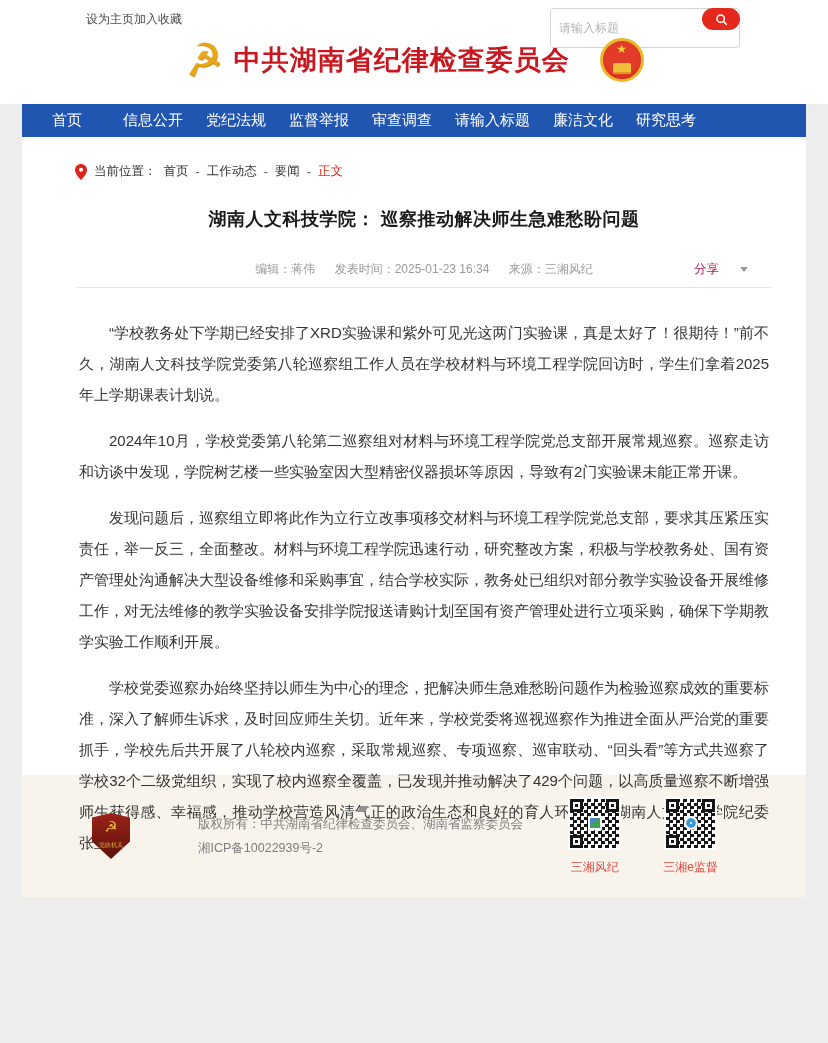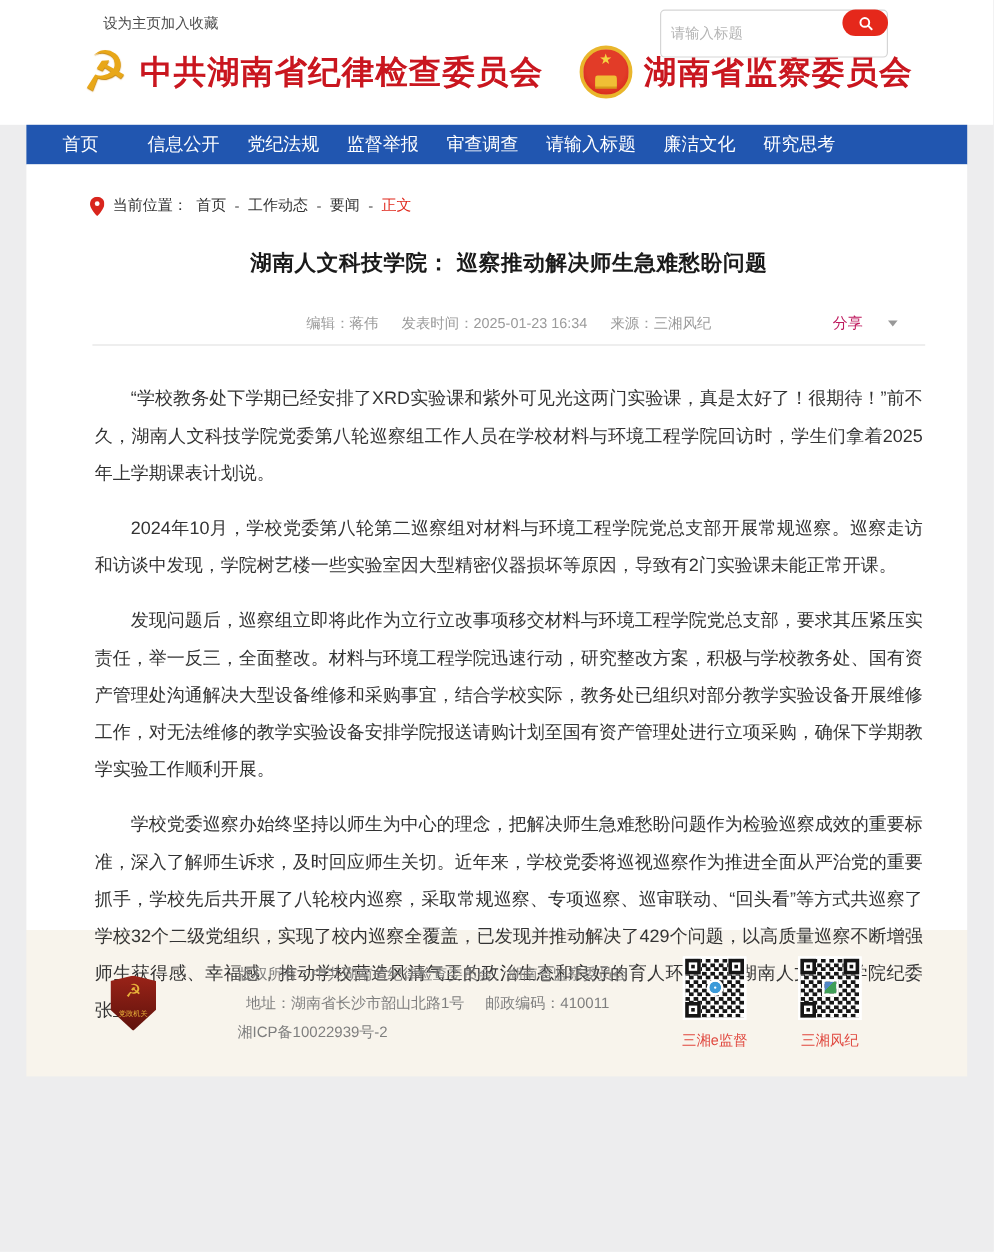--- a/index.html
+++ b/index.html
@@ -97,21 +97,20 @@
     <div class="logos">
       <div class="org">
         <span class="party-emblem">☭</span>
         <span class="org-name">中共湖南省纪律检查委员会</span>
       </div>
       <div class="org">
         <span class="national-emblem">
           <span class="star">★</span>
           <span class="gate"></span>
         </span>
-        <span class="org-name">湖南省监察委员会</span>
       </div>
     </div>
   </div>
 
   <div class="main-col">
 
     <div class="nav">
       <span class="nav-item">首页</span>
       <span class="nav-item">信息公开</span>
       <span class="nav-item">党纪法规</span>
@@ -163,42 +162,38 @@
       </div>
     </div>
 
     <div class="footer">
       <div class="gov-badge">
         <span class="b-star">☭</span>
         <span class="b-label">党政机关</span>
       </div>
       <div class="footer-text">
         <div class="footer-line">版权所有：中共湖南省纪律检查委员会、湖南省监察委员会</div>
-        <div class="footer-line">
-          <span>地址：湖南省长沙市韶山北路1号</span>
-          <span>邮政编码：410011</span>
-        </div>
         <div class="footer-line">湘ICP备10022939号-2</div>
       </div>
       <div class="qr-area">
+        <div class="qr-block">
+          <div class="qr">
+            <span class="finder f-tl"></span>
+            <span class="finder f-tr"></span>
+            <span class="finder f-bl"></span>
+            <span class="qr-logo qr-logo-1"></span>
+          </div>
+          <div class="qr-label">三湘风纪</div>
+        </div>
         <div class="qr-block">
           <div class="qr">
             <span class="finder f-tl"></span>
             <span class="finder f-tr"></span>
             <span class="finder f-bl"></span>
             <span class="qr-logo qr-logo-2"></span>
           </div>
           <div class="qr-label">三湘e监督</div>
         </div>
-        <div class="qr-block">
-          <div class="qr">
-            <span class="finder f-tl"></span>
-            <span class="finder f-tr"></span>
-            <span class="finder f-bl"></span>
-            <span class="qr-logo qr-logo-1"></span>
-          </div>
-          <div class="qr-label">三湘风纪</div>
-        </div>
       </div>
     </div>
 
   </div>
 </div>
 
 </body></html>

